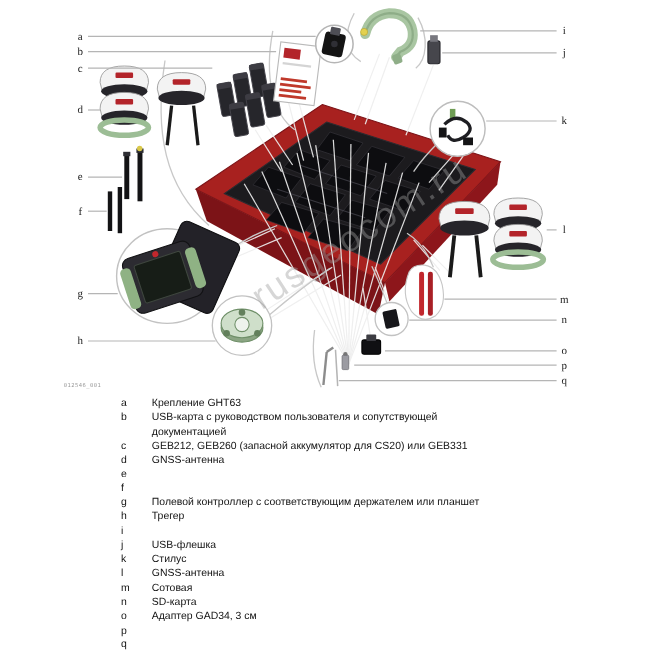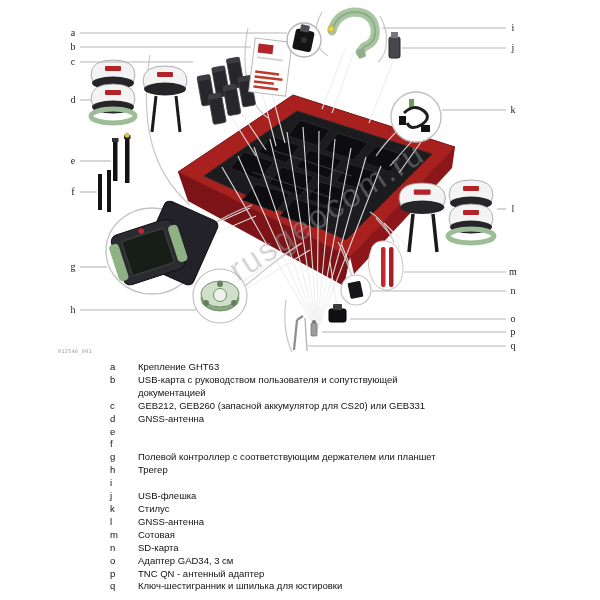--- a/index.html
+++ b/index.html
@@ -340,21 +340,19 @@
     <div class="legend-row">
         <span class="legend-letter">n</span>
         <span class="legend-text">SD-карта</span>
       </div>
     <div class="legend-row">
         <span class="legend-letter">o</span>
         <span class="legend-text">Адаптер GAD34, 3 см</span>
       </div>
     <div class="legend-row">
         <span class="legend-letter">p</span>
-        <span class="legend-text">TNC QN - антенный адаптер</span>
       </div>
     <div class="legend-row">
         <span class="legend-letter">q</span>
-        <span class="legend-text">Ключ-шестигранник и шпилька для юстировки</span>
       </div>
   </div>
 
 </div>
 
 </body></html>

